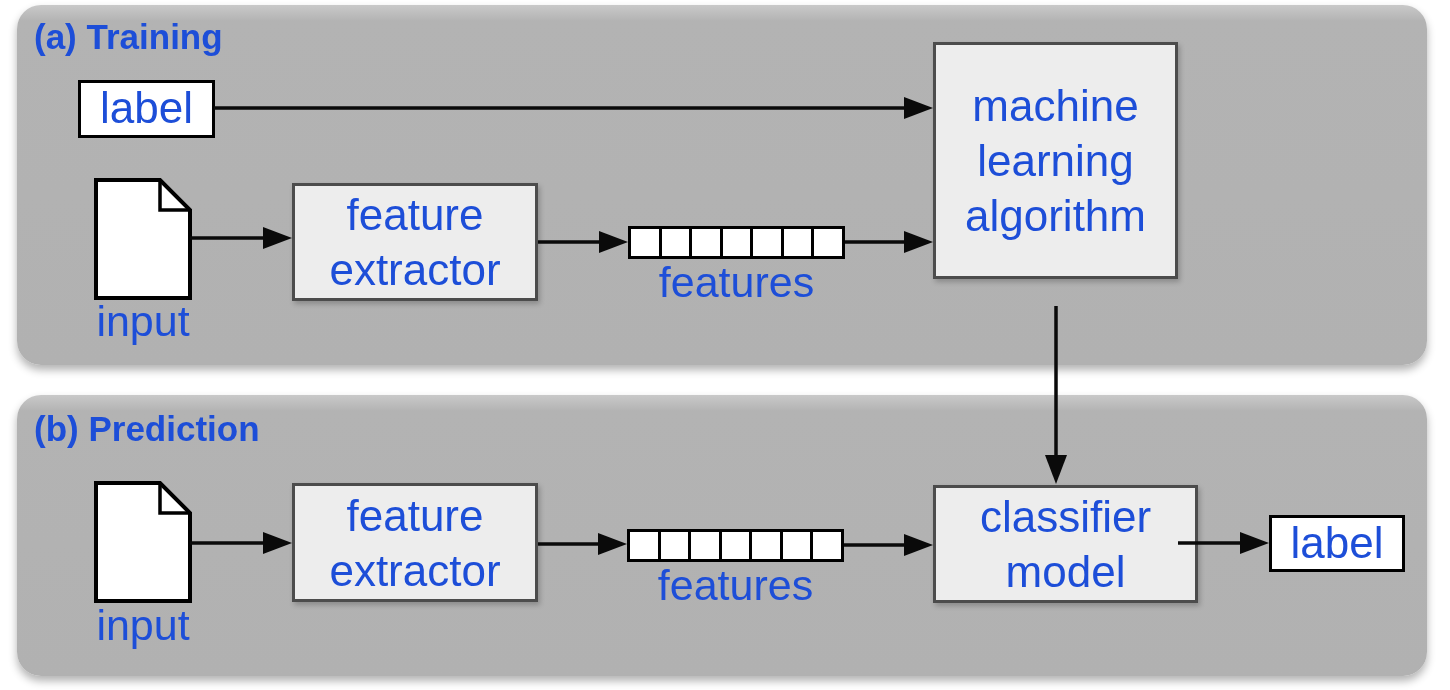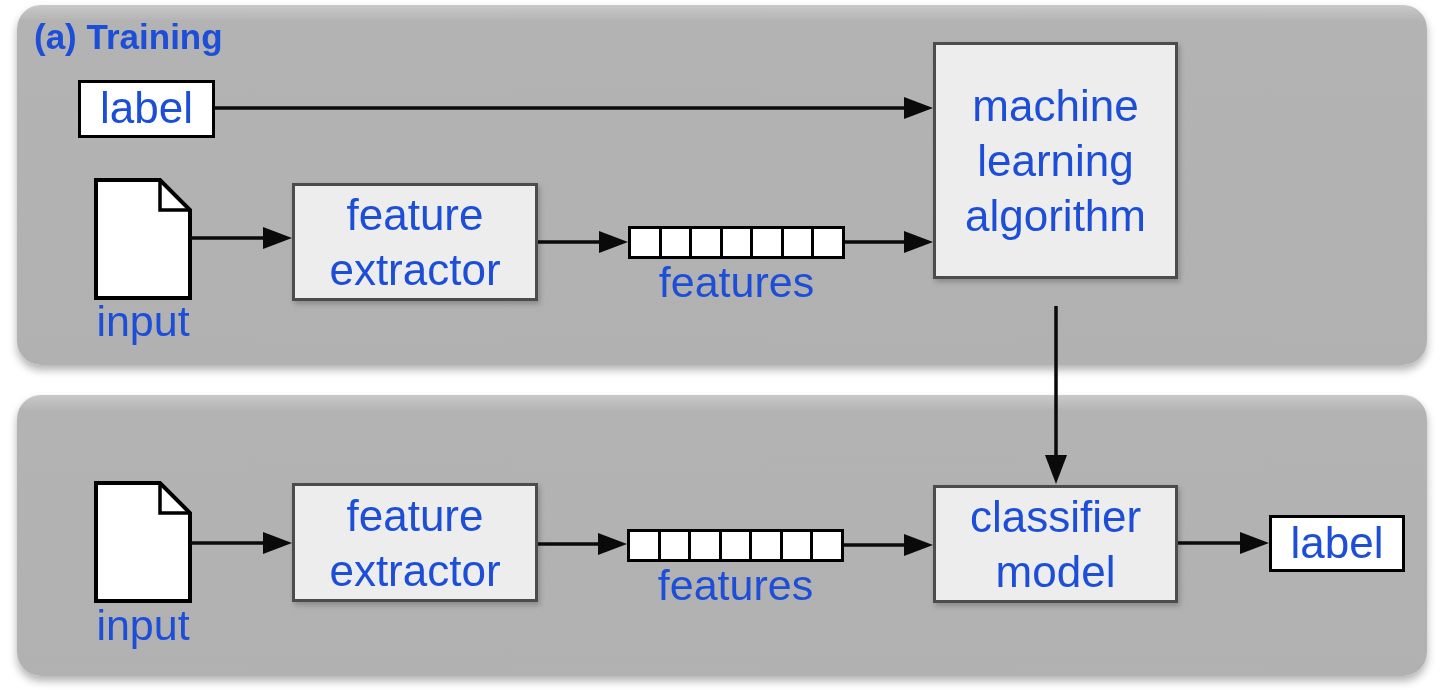--- a/index.html
+++ b/index.html
@@ -54,21 +54,21 @@
     justify-content: center;
     text-align: center;
     font-size: 44px;
     line-height: 1.25;
     padding: 0 6px;
     box-shadow: 2px 3px 5px rgba(0,0,0,0.22);
   }
   #extractor-a { left: 292px; top: 183px; width: 246px; height: 118px; }
   #extractor-b { left: 292px; top: 483px; width: 246px; height: 119px; }
   #algorithm   { left: 933px; top: 42px;  width: 245px; height: 237px; }
-  #classifier  { left: 933px; top: 485px; width: 245px; height: 118px; }
+  #classifier  { left: 933px; top: 485px; width: 265px; height: 118px; }
 
   .strip { position: absolute; display: flex; }
   #strip-a { left: 628px; top: 226px; width: 217px; height: 33px; }
   #strip-b { left: 627px; top: 529px; width: 217px; height: 33px; }
   .cell {
     flex: 1;
     background: #ffffff;
     border: 3px solid #000000;
     box-sizing: border-box;
     margin-left: -3px;
@@ -96,20 +96,21 @@
 </style>
 </head>
 <body>
 
 <div id="stage">
 
   <div class="panel" id="panel-a"></div>
   <div class="panel" id="panel-b"></div>
 
   <div class="heading" id="heading-a">(a) Training</div>
+  <div class="heading" id="heading-b">(b) Prediction</div>
 
   <div class="databox" id="label-a">
     <span>label</span>
   </div>
 
   <svg class="doc" id="doc-a" width="98" height="122" viewBox="0 0 98 122">
     <path d="M2 2 L66 2 L96 32 L96 120 L2 120 Z" fill="#ffffff" stroke="#000000" stroke-width="4" stroke-linejoin="miter"></path>
     <path d="M66 2 L66 32 L96 32" fill="none" stroke="#000000" stroke-width="3.5"></path>
   </svg>
   <div class="caption" id="input-cap-a">input</div>

